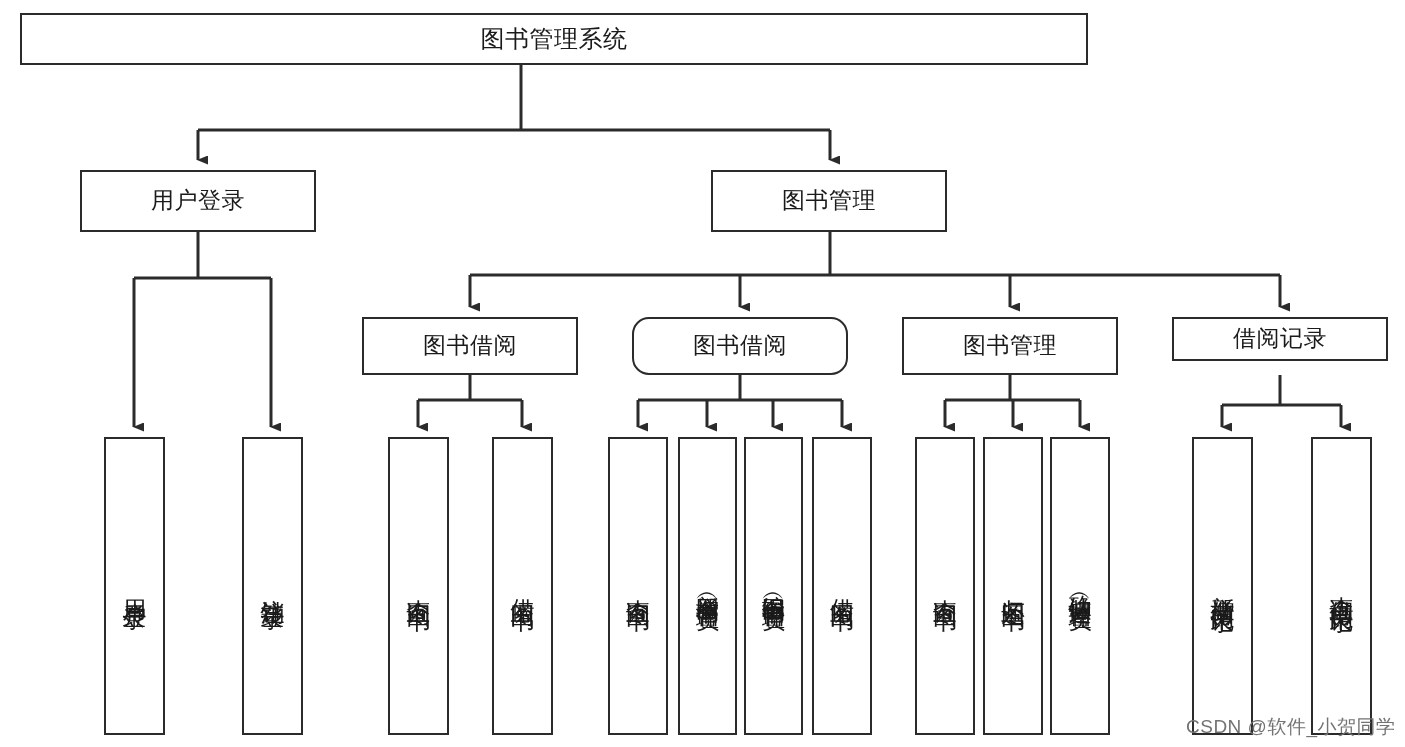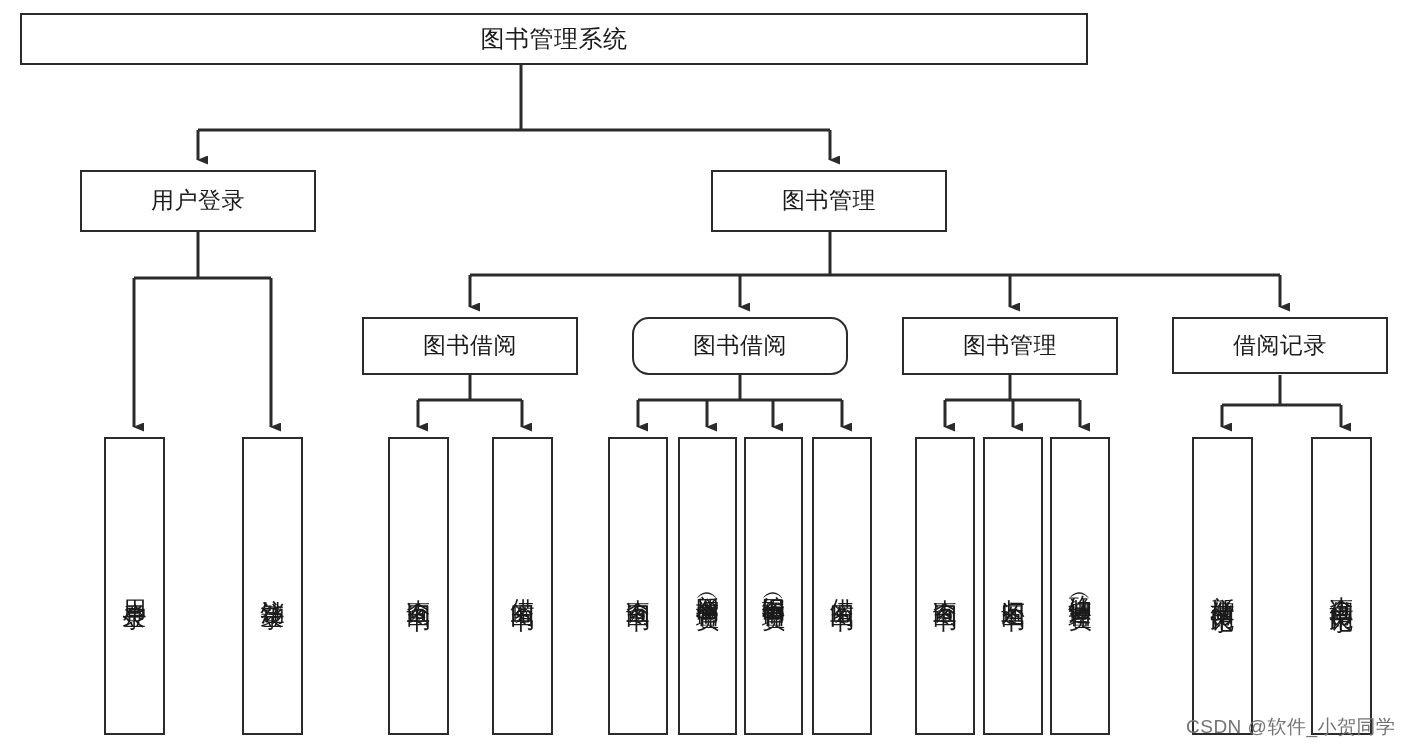--- a/index.html
+++ b/index.html
@@ -151,21 +151,21 @@
   </div>
 
   <div class="node horiz" style="left:632px; top:317px; width:216px; height:58px;border-radius:17px;">
     <span class="node-label">图书借阅</span>
   </div>
 
   <div class="node horiz" style="left:902px; top:317px; width:216px; height:58px;">
     <span class="node-label">图书管理</span>
   </div>
 
-  <div class="node horiz" style="left:1172px; top:317px; width:216px; height:57px;">
+  <div class="node horiz" style="left:1172px; top:317px; width:216px; height:44px;">
     <span class="node-label">借阅记录</span>
   </div>
 
   <div class="node vert" style="left:104px; top:437px; width:61px; height:298px;">
     <span class="node-label">用户登录</span>
   </div>
 
   <div class="node vert" style="left:242px; top:437px; width:61px; height:298px;">
     <span class="node-label">注销登录</span>
   </div>

